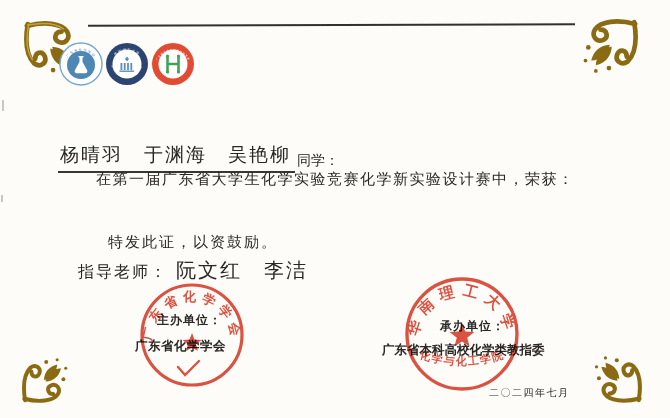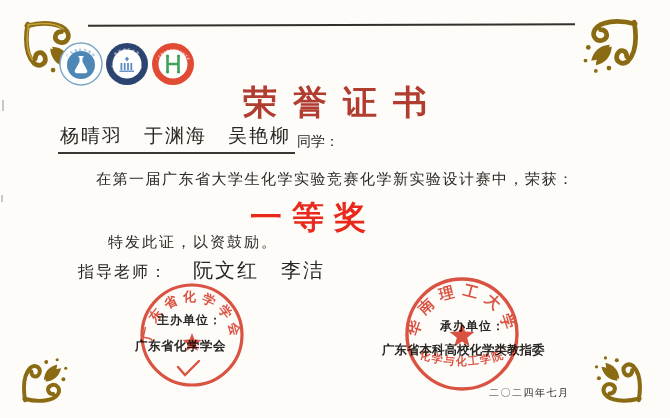--- a/index.html
+++ b/index.html
@@ -23,40 +23,40 @@
   .corner.bl{left:22px;top:356px;width:50px;height:48px;transform:scaleY(-1);}
   .corner.br{left:590px;top:354px;width:52px;height:50px;transform:scale(-1,-1);}
   
   .logos{position:absolute;left:59px;top:42px;display:flex;gap:2px;}
   .logo{width:44px;height:44px;}
   
   .title{position:absolute;left:0;right:0;top:80px;margin:0;text-align:center;
     font-family:"DejaVu Serif","Liberation Serif",serif;font-weight:bold;
     font-size:34px;letter-spacing:16px;text-indent:16px;color:#b13c30;}
   
-  .names-row{position:absolute;left:58px;top:123px;white-space:nowrap;}
+  .names-row{position:absolute;left:58px;top:142px;white-space:nowrap;}
   .names{display:inline-block;font-size:19px;letter-spacing:2px;
     border-bottom:2px solid #3a3632;padding:0 4px 3px 2px;}
   .names-suffix{font-size:14px;font-family:"DejaVu Serif","Liberation Serif",serif;
     margin-left:2px;vertical-align:-4px;}
   
   .body-line{position:absolute;left:96px;top:170px;margin:0;font-size:15px;
     letter-spacing:1.5px;font-family:Liberation Sans, sans-serif;}
   
   .award{position:absolute;left:250px;top:196px;font-weight:bold;
     font-family:"DejaVu Serif","Liberation Serif",serif;
     font-size:32px;letter-spacing:10px;color:#e8291c;}
   
   .closing{position:absolute;left:108px;top:233px;margin:0;font-size:15px;
     letter-spacing:2px;font-family:"DejaVu Serif","Liberation Serif",serif;text-align:right;}
   
   .advisor{position:absolute;left:78px;top:257px;white-space:nowrap;}
   .advisor-label{font-size:16px;letter-spacing:2px;
     font-family:"DejaVu Serif","Liberation Serif",serif;margin-top:32px;}
-  .advisor-names{font-size:20px;letter-spacing:2px;margin-left:20px;}
+  .advisor-names{font-size:20px;letter-spacing:2px;margin-left:3px;}
   
   .stamp{position:absolute;z-index:3;mix-blend-mode:multiply;opacity:.9;}
   .stamp.left{left:138px;top:281px;width:108px;height:108px;}
   .stamp.right{left:402px;top:274px;width:120px;height:120px;}
   
   .block{position:absolute;z-index:2;font-family:"DejaVu Serif","Liberation Serif",serif;}
   .host-block{left:135px;top:312px;}
   .block .label{font-size:12px;font-weight:bold;letter-spacing:1px;}
   .host-block .label{margin-left:22px;}
   .host-block .line{margin-top:9px;font-size:12.5px;font-weight:bold;letter-spacing:0.5px;}
@@ -182,29 +182,27 @@
       </g>
       <g fill="#3fa457">
         <circle cx="16.5" cy="14" r="1.6"></circle>
         <circle cx="27.5" cy="14" r="1.6"></circle>
         <circle cx="16.5" cy="30" r="1.6"></circle>
         <circle cx="27.5" cy="30" r="1.6"></circle>
       </g>
     </svg>
   </div>
 
-  <h1 class="title">荣誉证书</h1>
 
   <div class="names-row">
     <span class="names">杨晴羽　于渊海　吴艳柳</span><span class="names-suffix">同学：</span>
   </div>
 
   <p class="body-line">在第一届广东省大学生化学实验竞赛化学新实验设计赛中，荣获：</p>
 
-  <div class="award">一等奖</div>
 
   <p class="closing">特发此证，以资鼓励。</p>
 
   <div class="advisor">
     <span class="advisor-label">指导老师：</span>
     <span class="advisor-names">阮文红　李洁</span>
   </div>
 
   <div class="block host-block">
     <div class="label">主办单位：</div>

